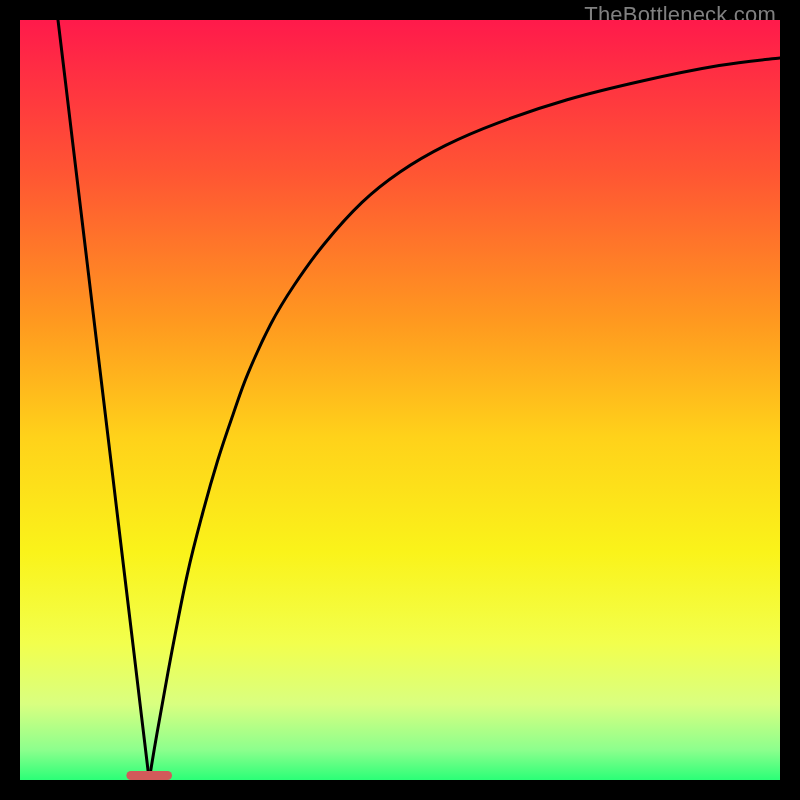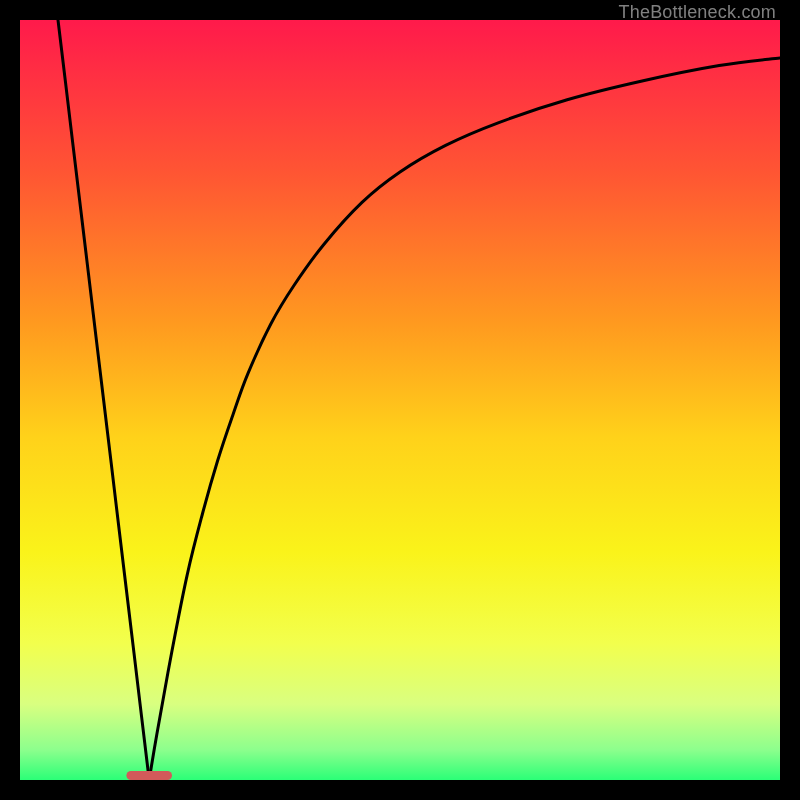--- a/index.html
+++ b/index.html
@@ -24,21 +24,21 @@
     left: 0;
     top: 0;
     width: 760px;
     height: 760px;
   }
   .watermark {
     position: absolute;
     top: 2px;
     right: 24px;
     color: #808080;
-    font-size: 18px;
+    font-size: 22px;
     letter-spacing: 0.2px;
     font-weight: 400;
   }
   svg { display: block; }
 </style>
 </head>
 <body>
 
 <div class="watermark">TheBottleneck.com</div>
 

